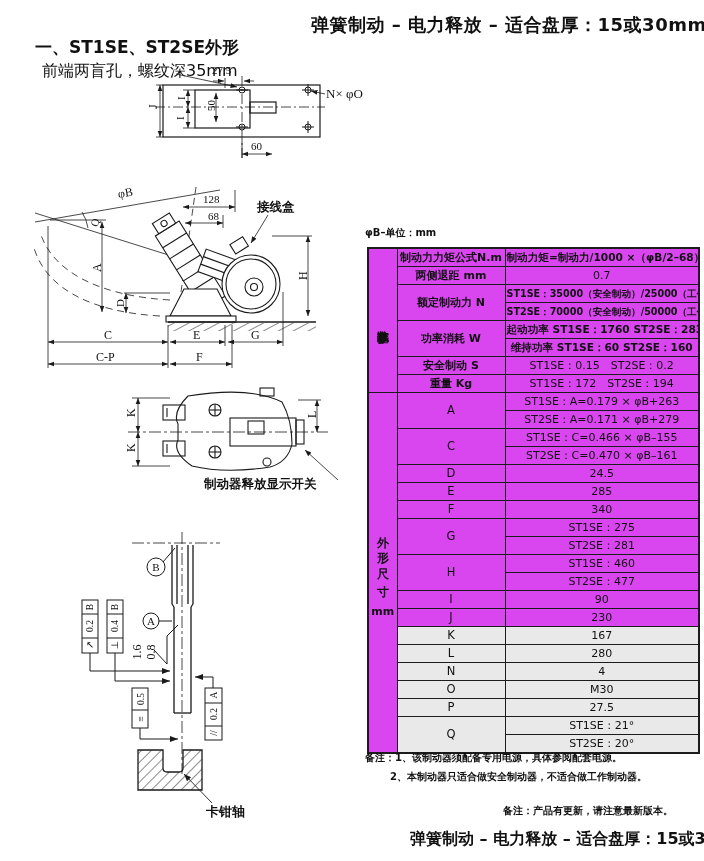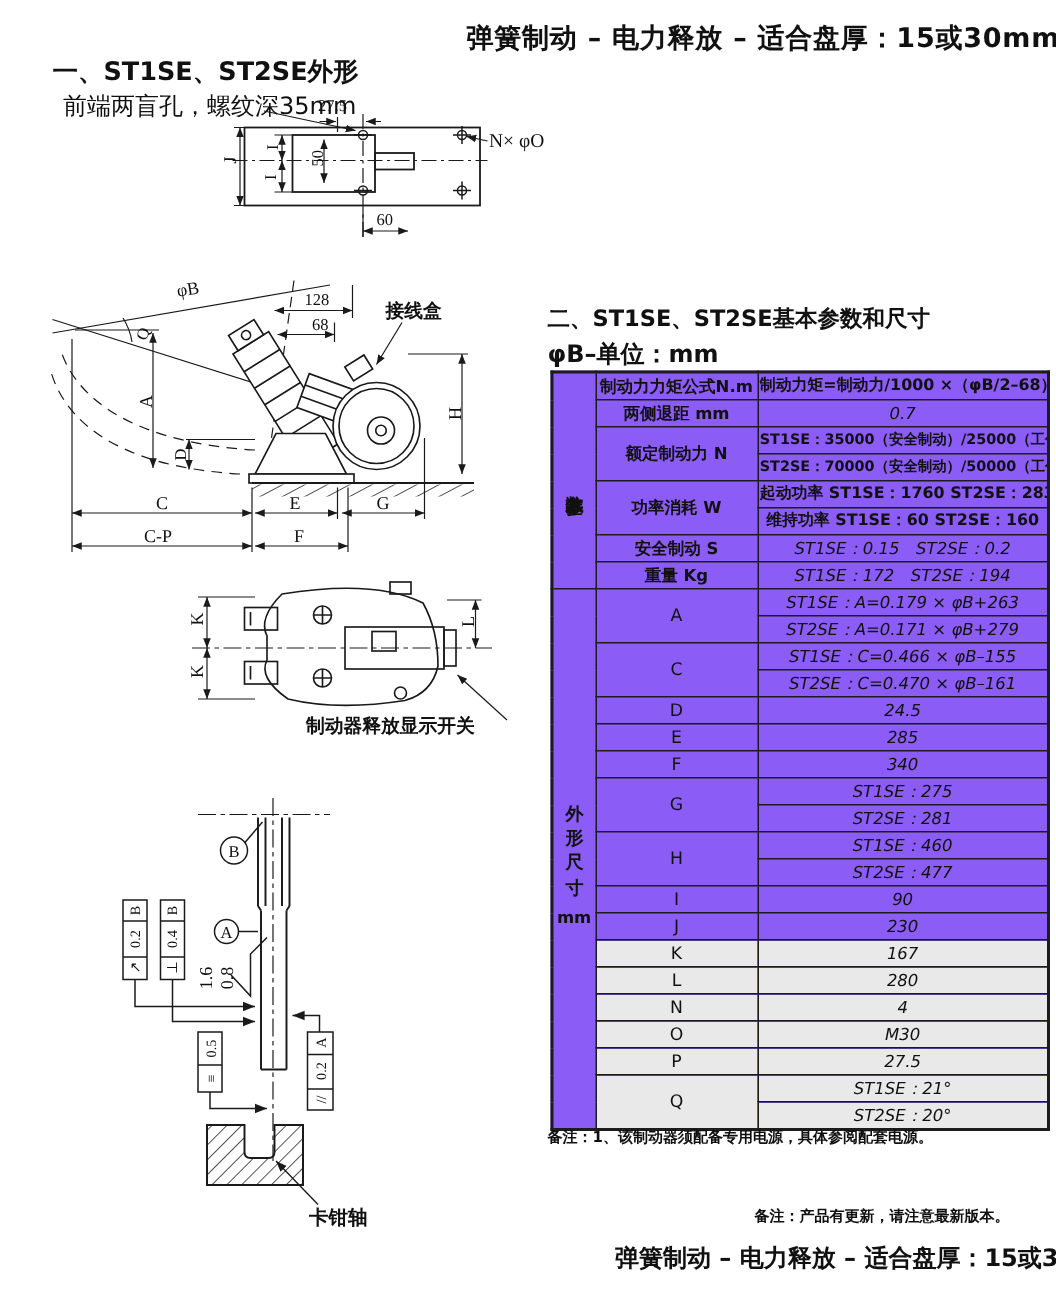--- a/index.html
+++ b/index.html
@@ -4,32 +4,32 @@
 <style>
   html,body{margin:0;padding:0;background:#fff;}
   .page{position:relative;width:704px;height:861px;background:#ffffff;overflow:hidden;
         font-family:"DejaVu Sans",sans-serif;color:#111;margin-left:20px;}
   .abs{position:absolute;}
   .title{font-weight:bold;font-size:18px;letter-spacing:0.5px;white-space:nowrap;}
   .title-bottom{font-weight:bold;font-size:16px;white-space:nowrap;}
   .h1{font-weight:bold;font-size:17px;white-space:nowrap;}
   .h2{font-weight:bold;font-size:15px;white-space:nowrap;}
   .note-small{font-weight:normal;font-size:16px;white-space:nowrap;}
-  .unit-note{font-size:16px;font-weight:bold;white-space:nowrap;}
+  .unit-note{font-size:10px;font-weight:bold;white-space:nowrap;}
   .remark{font-weight:bold;font-size:10px;white-space:nowrap;}
   svg text{font-family:"Liberation Serif",serif;fill:#111;}
   svg .cjk{font-family:"DejaVu Sans",sans-serif;font-weight:bold;}
   
-  .tbl{border-collapse:collapse;width:331px;table-layout:fixed;background:#8b5cf6;}
+  .tbl{border-collapse:collapse;width:331px;table-layout:fixed;background:#d946ef;}
   .tbl td{border:1px solid #1c1c1c;font-size:11px;text-align:center;vertical-align:middle;
           padding:0 1px;height:17px;line-height:1.2;white-space:nowrap;overflow:hidden;}
   .tbl{border:2px solid #1c1c1c;}
   td.lbl{font-weight:bold;}
   td.letter{font-weight:normal;font-size:11.5px;}
-  td.val{font-weight:normal;font-style:italic;}
+  td.val{font-weight:normal;}
   td.val-sm{font-size:9.6px;font-weight:bold;}
   td.val-md{font-size:10.6px;font-weight:bold;text-align:center;}
   tr.shade td{background:#e9e9e9;}
   .vwrap{display:flex;flex-direction:column;align-items:center;justify-content:center;height:100%;}
   .vtext{writing-mode:vertical-lr;text-orientation:upright;font-weight:bold;font-size:12px;}
   .vtext.spread{letter-spacing:16px;}
   .vunit{font-weight:bold;font-size:11px;margin-top:14px;}
 </style>
 </head>
 <body>
@@ -299,21 +299,20 @@
     </g>
     <text x="193" y="699" font-size="9.5" text-anchor="middle" transform="rotate(-90 193 695)">A</text>
     <text x="193" y="718" font-size="9.5" text-anchor="middle" transform="rotate(-90 193 714)">0.2</text>
     <text x="193" y="737" font-size="9.5" text-anchor="middle" transform="rotate(-90 193 733)">//</text>
 
     <path d="M 118,750 L 143,750 L 143,768 Q 143,772 147,772 L 159,772 Q 163,772 163,768 L 163,750 L 182,750 L 182,790 L 118,790 Z" fill="url(#h4p)" stroke="#1a1a1a" stroke-width="1.3"></path>
     <line x1="164" y1="774" x2="192" y2="803" stroke="#1a1a1a" stroke-width="0.9" marker-start="url(#a4)"></line>
     <text x="186" y="816" font-size="13" class="cjk">卡钳轴</text>
   </svg>
 
-  <div class="abs h2" style="left:345px;top:203px;">二、ST1SE、ST2SE基本参数和尺寸</div>
   <div class="abs unit-note" style="left:345px;top:226px;">φB–单位：mm</div>
 
   <table class="tbl abs" style="left:347px;top:247px;">
     <colgroup>
         <col style="width:29px">
         <col style="width:108px">
         <col style="width:194px">
       </colgroup>
     <tbody>
         <tr>
@@ -430,15 +429,16 @@
       <td class="letter" rowspan="2">Q</td>
       <td class="val">ST1SE：21°</td>
     </tr>
     <tr class="shade">
           <td class="val">ST2SE：20°</td>
         </tr>
   </tbody>
     </table>
 
   <div class="abs remark" style="left:345px;top:751px;">备注：1、该制动器须配备专用电源，具体参阅配套电源。</div>
+  <div class="abs remark" style="left:370px;top:770px;">2、本制动器只适合做安全制动器，不适合做工作制动器。</div>
   <div class="abs remark" style="left:483px;top:804px;">备注：产品有更新，请注意最新版本。</div>
   <div class="abs title-bottom" style="left:390px;top:829px;">弹簧制动 – 电力释放 – 适合盘厚：15或30mm</div>
 </div>
 
 </body></html>

